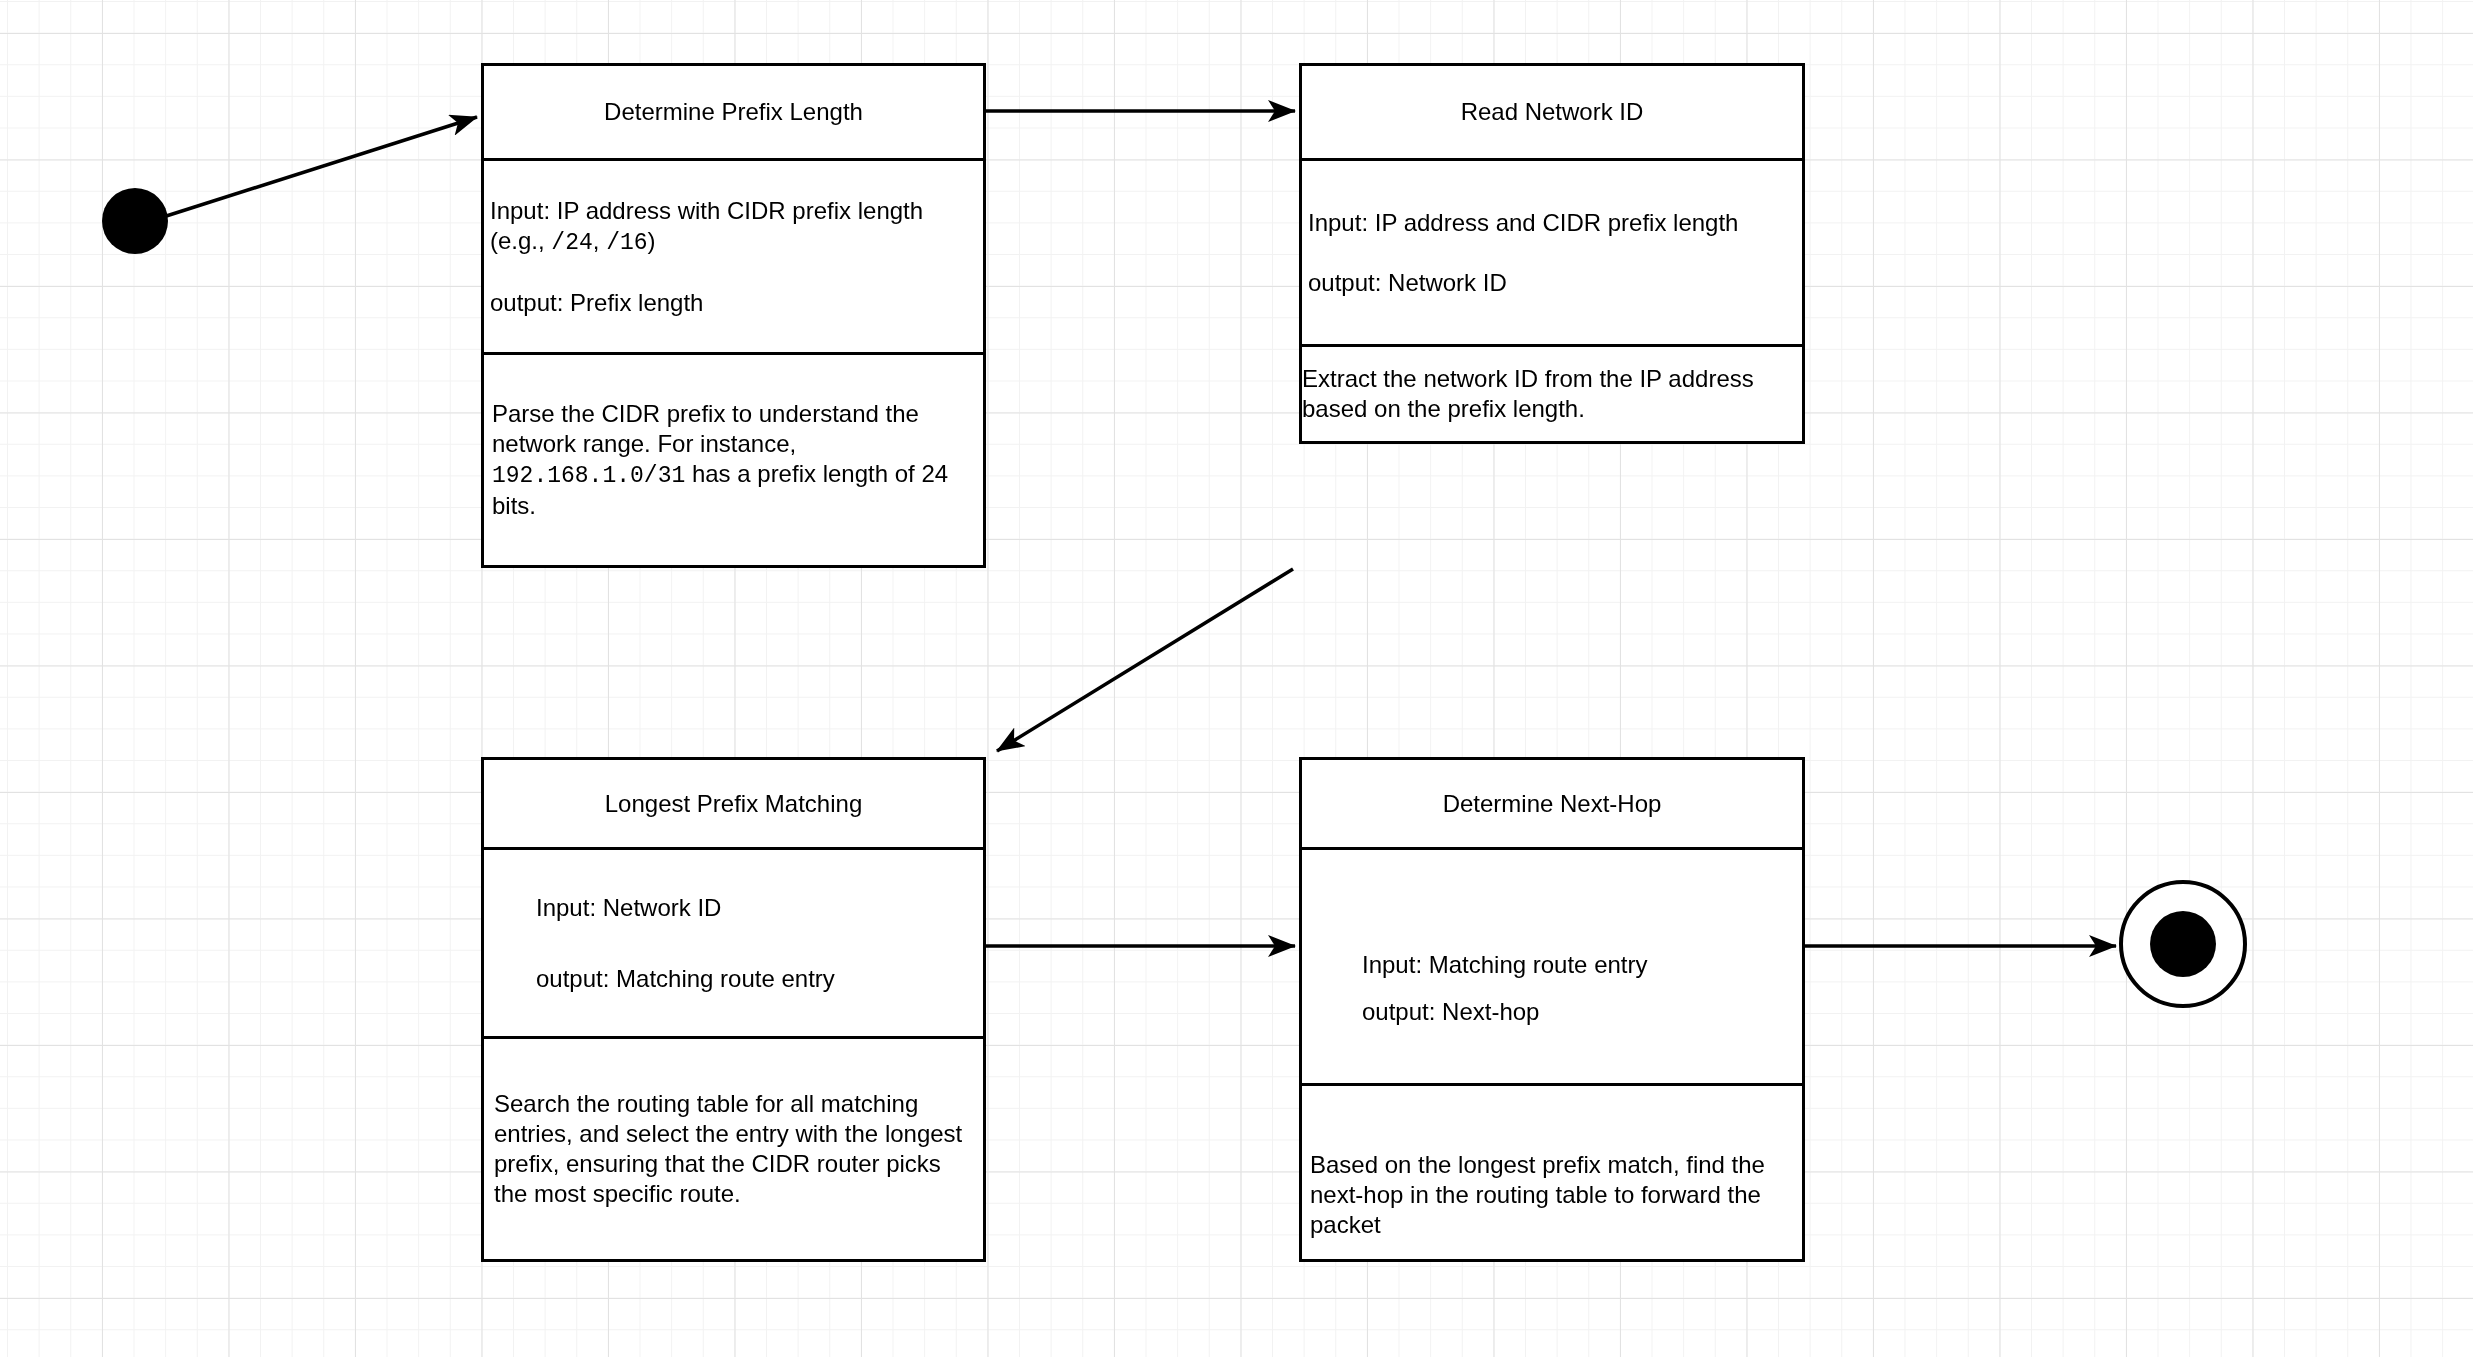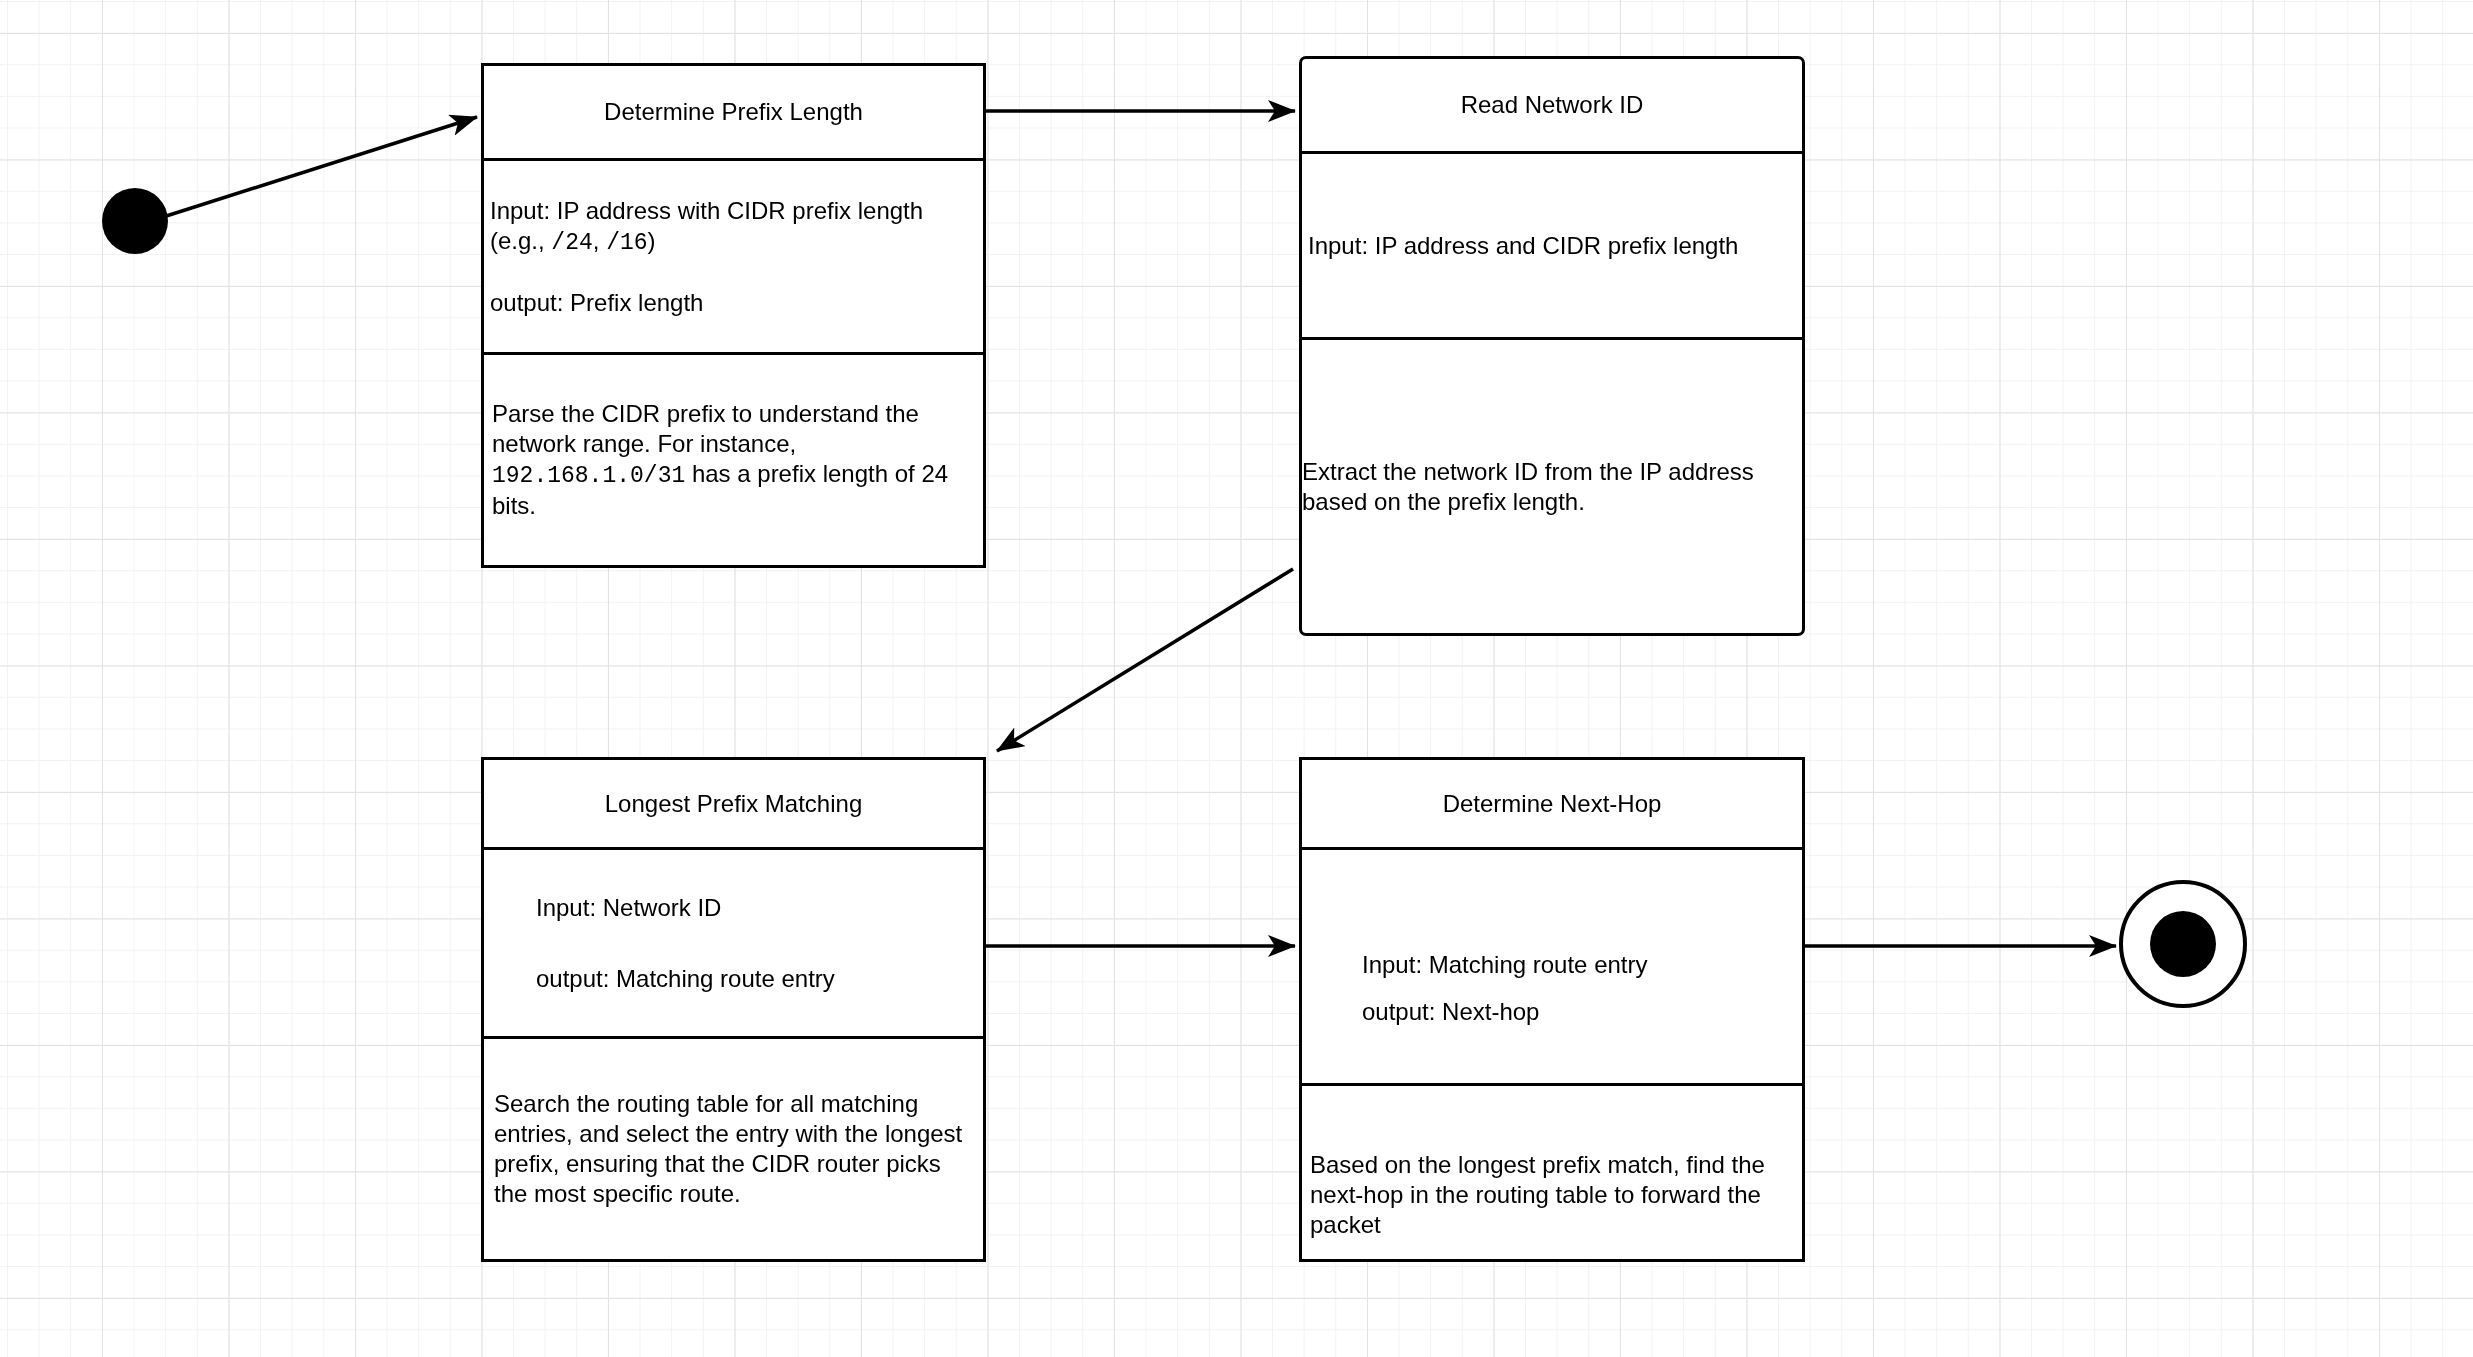--- a/index.html
+++ b/index.html
@@ -58,21 +58,21 @@
     display: flex; flex-direction: column; justify-content: center;
   }
   .mono { font-family: Liberation Mono, monospace; font-size: 23px; }
 
   
   #node-1 { left: 481px; top: 63px;  width: 505px; height: 505px; }
   #node-1 .sec-title { height: 95px; }
   #node-1 .sec-io    { height: 194px; padding-left: 6px; padding-right: 4px; }
   #node-1 .sec-desc  { padding-left: 8px; padding-right: 4px; }
   
-  #node-2 { left: 1299px; top: 56px; width: 506px; height: 580px; border-radius: 7px; }
+  #node-2 { left: 1299px; top: 63px; width: 506px; height: 381px; }
   #node-2 .sec-io    { height: 186px; padding-left: 6px; padding-right: 4px; }
   #node-2 .sec-title { height: 95px; }
   #node-2 .sec-desc  { padding-left: 0; padding-right: 6px; }
   
   #node-3 { left: 481px; top: 757px; width: 505px; height: 505px; }
   #node-3 .sec-title { height: 90px; }
   #node-3 .sec-io    { height: 189px; padding-left: 52px; padding-right: 4px; gap: 24px; }
   #node-3 .sec-desc  { padding-left: 10px; padding-right: 16px; }
   
   #node-4 { left: 1299px; top: 757px; width: 506px; height: 505px; gap: 44px; }
@@ -117,20 +117,21 @@
     </div>
     <div class="sec-desc">
       <p><span>Parse the CIDR prefix to understand the network range. For instance, </span><span class="mono">192.168.1.0/31</span><span> has a prefix length of 24 bits.</span></p>
     </div>
   </div>
 
   <div class="node" id="node-2">
     <div class="sec-title">Read Network ID</div>
     <div class="sec-io">
       <p>Input: IP address and CIDR prefix length</p>
+      <p class="io-output-gap">output: Network ID</p>
     </div>
     <div class="sec-desc">
       <p>Extract the network ID from the IP address based on the prefix length.</p>
     </div>
   </div>
 
   <div class="node" id="node-3">
     <div class="sec-title">Longest Prefix Matching</div>
     <div class="sec-io">
       <p>Input: Network ID</p>

